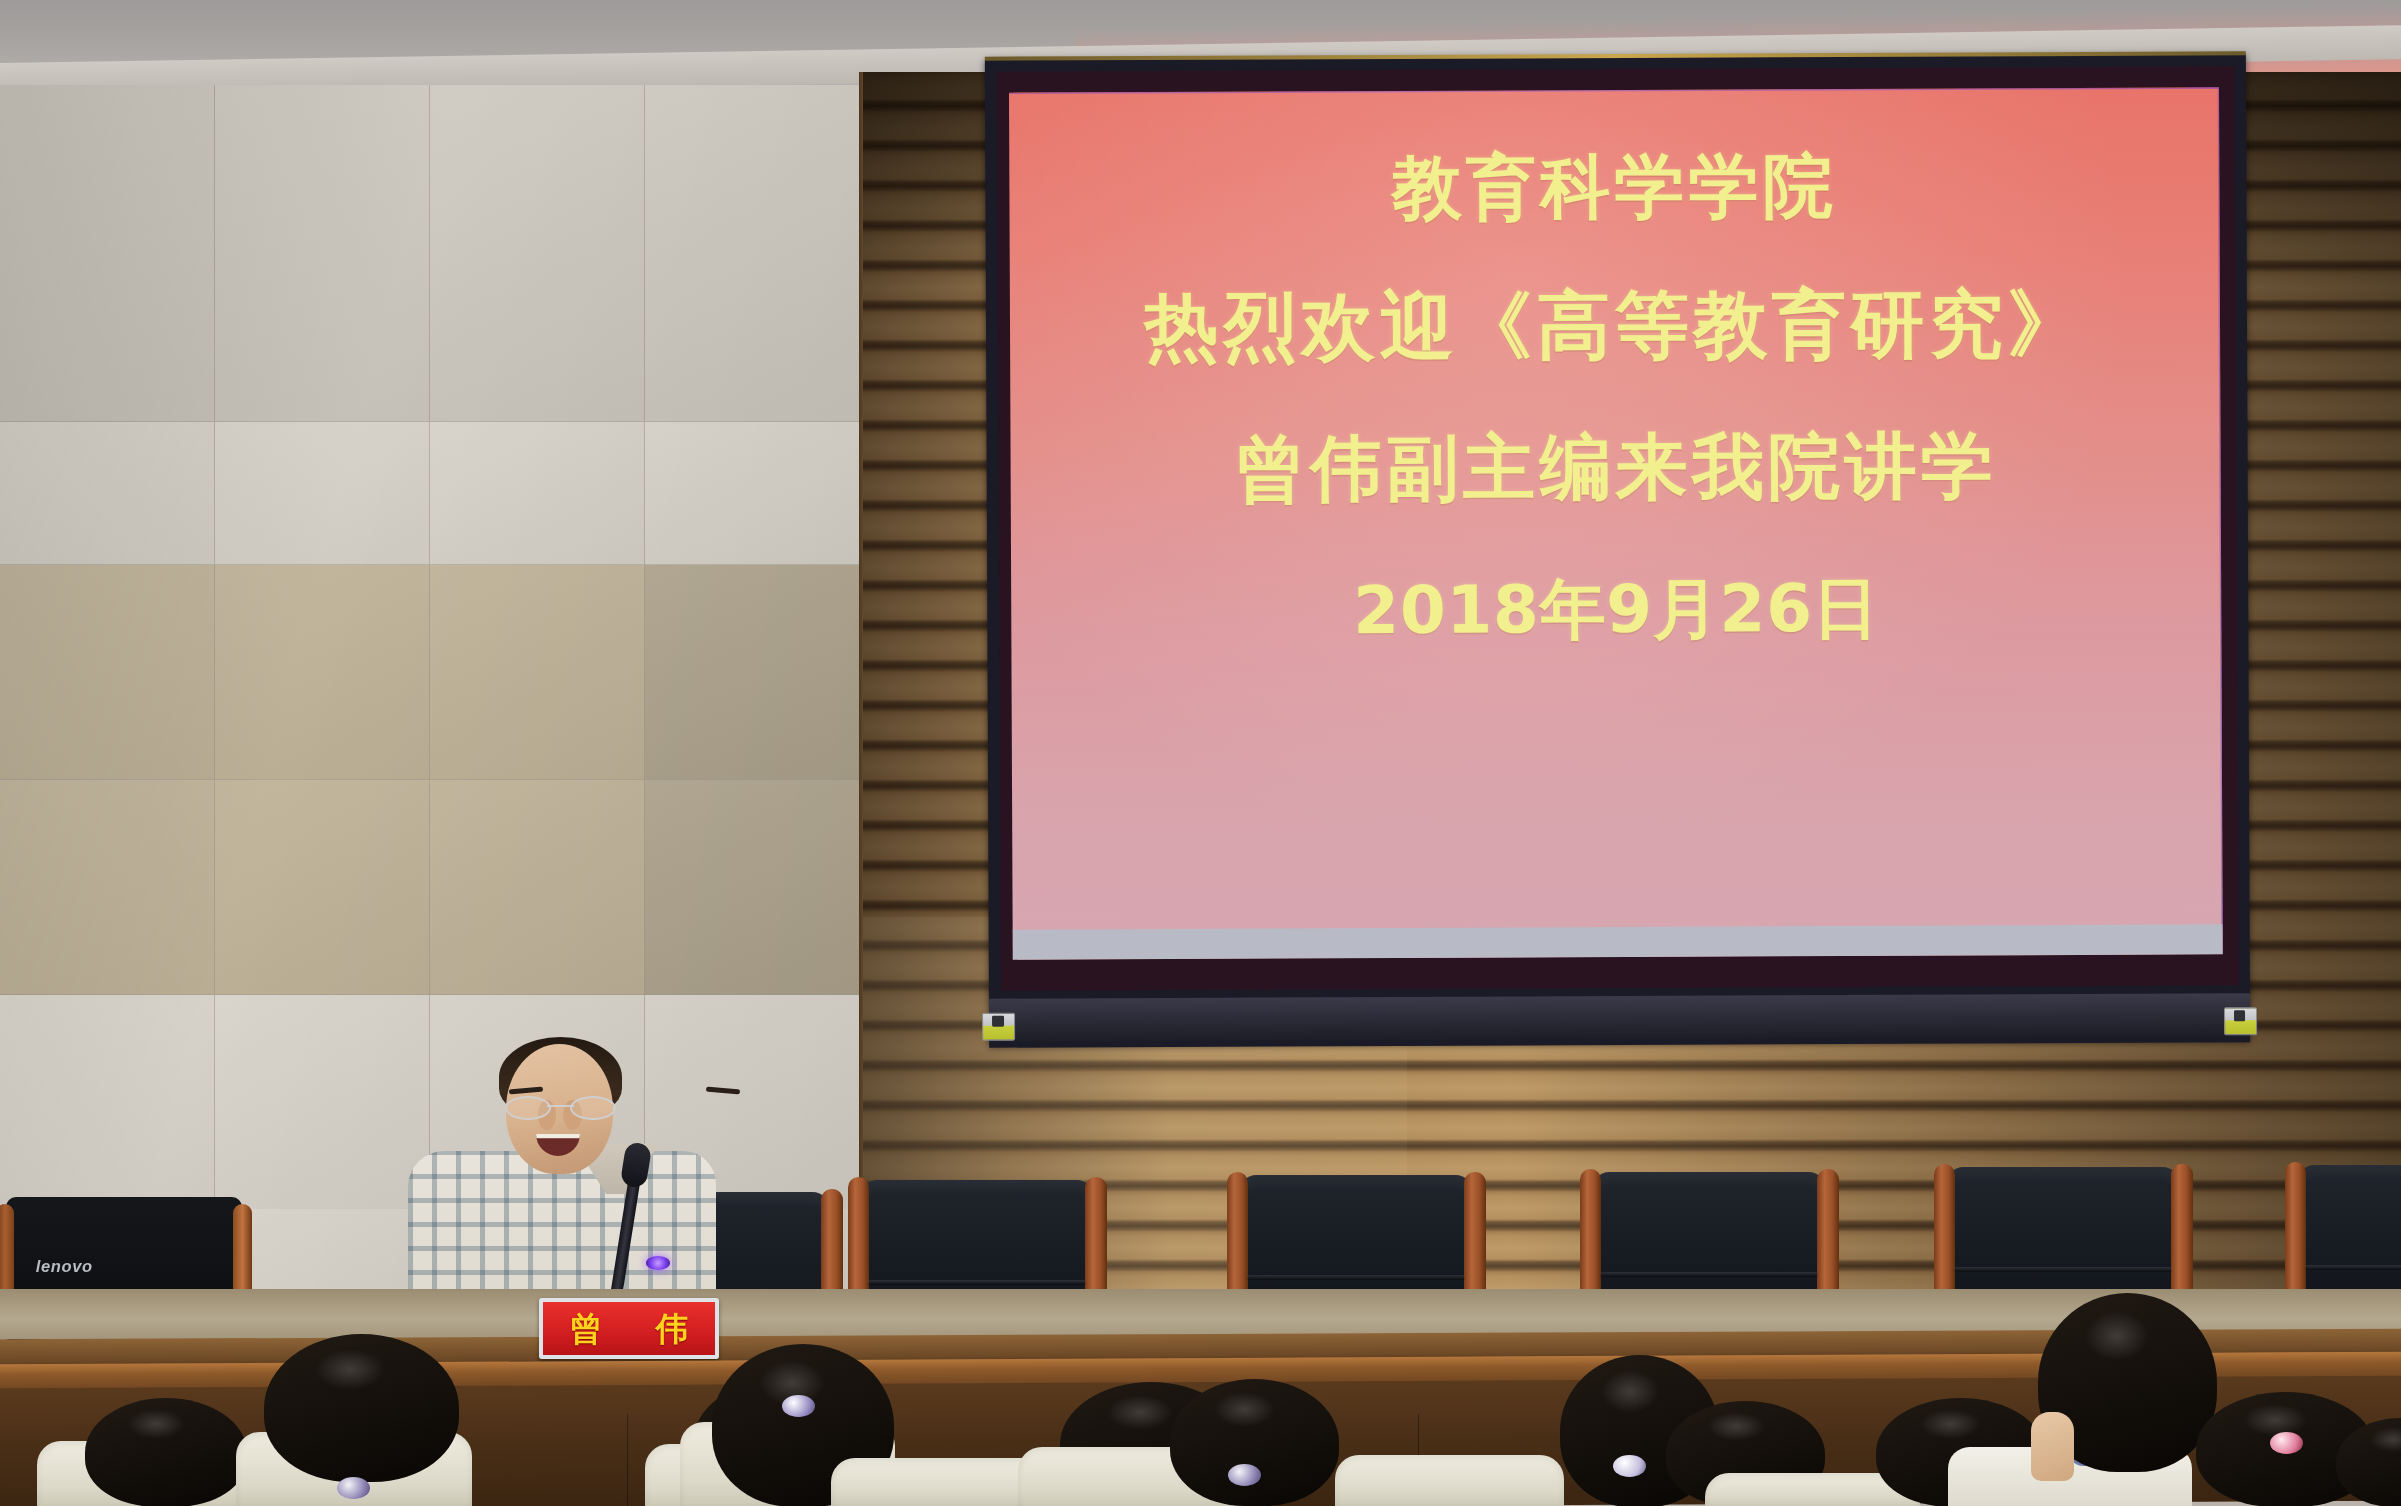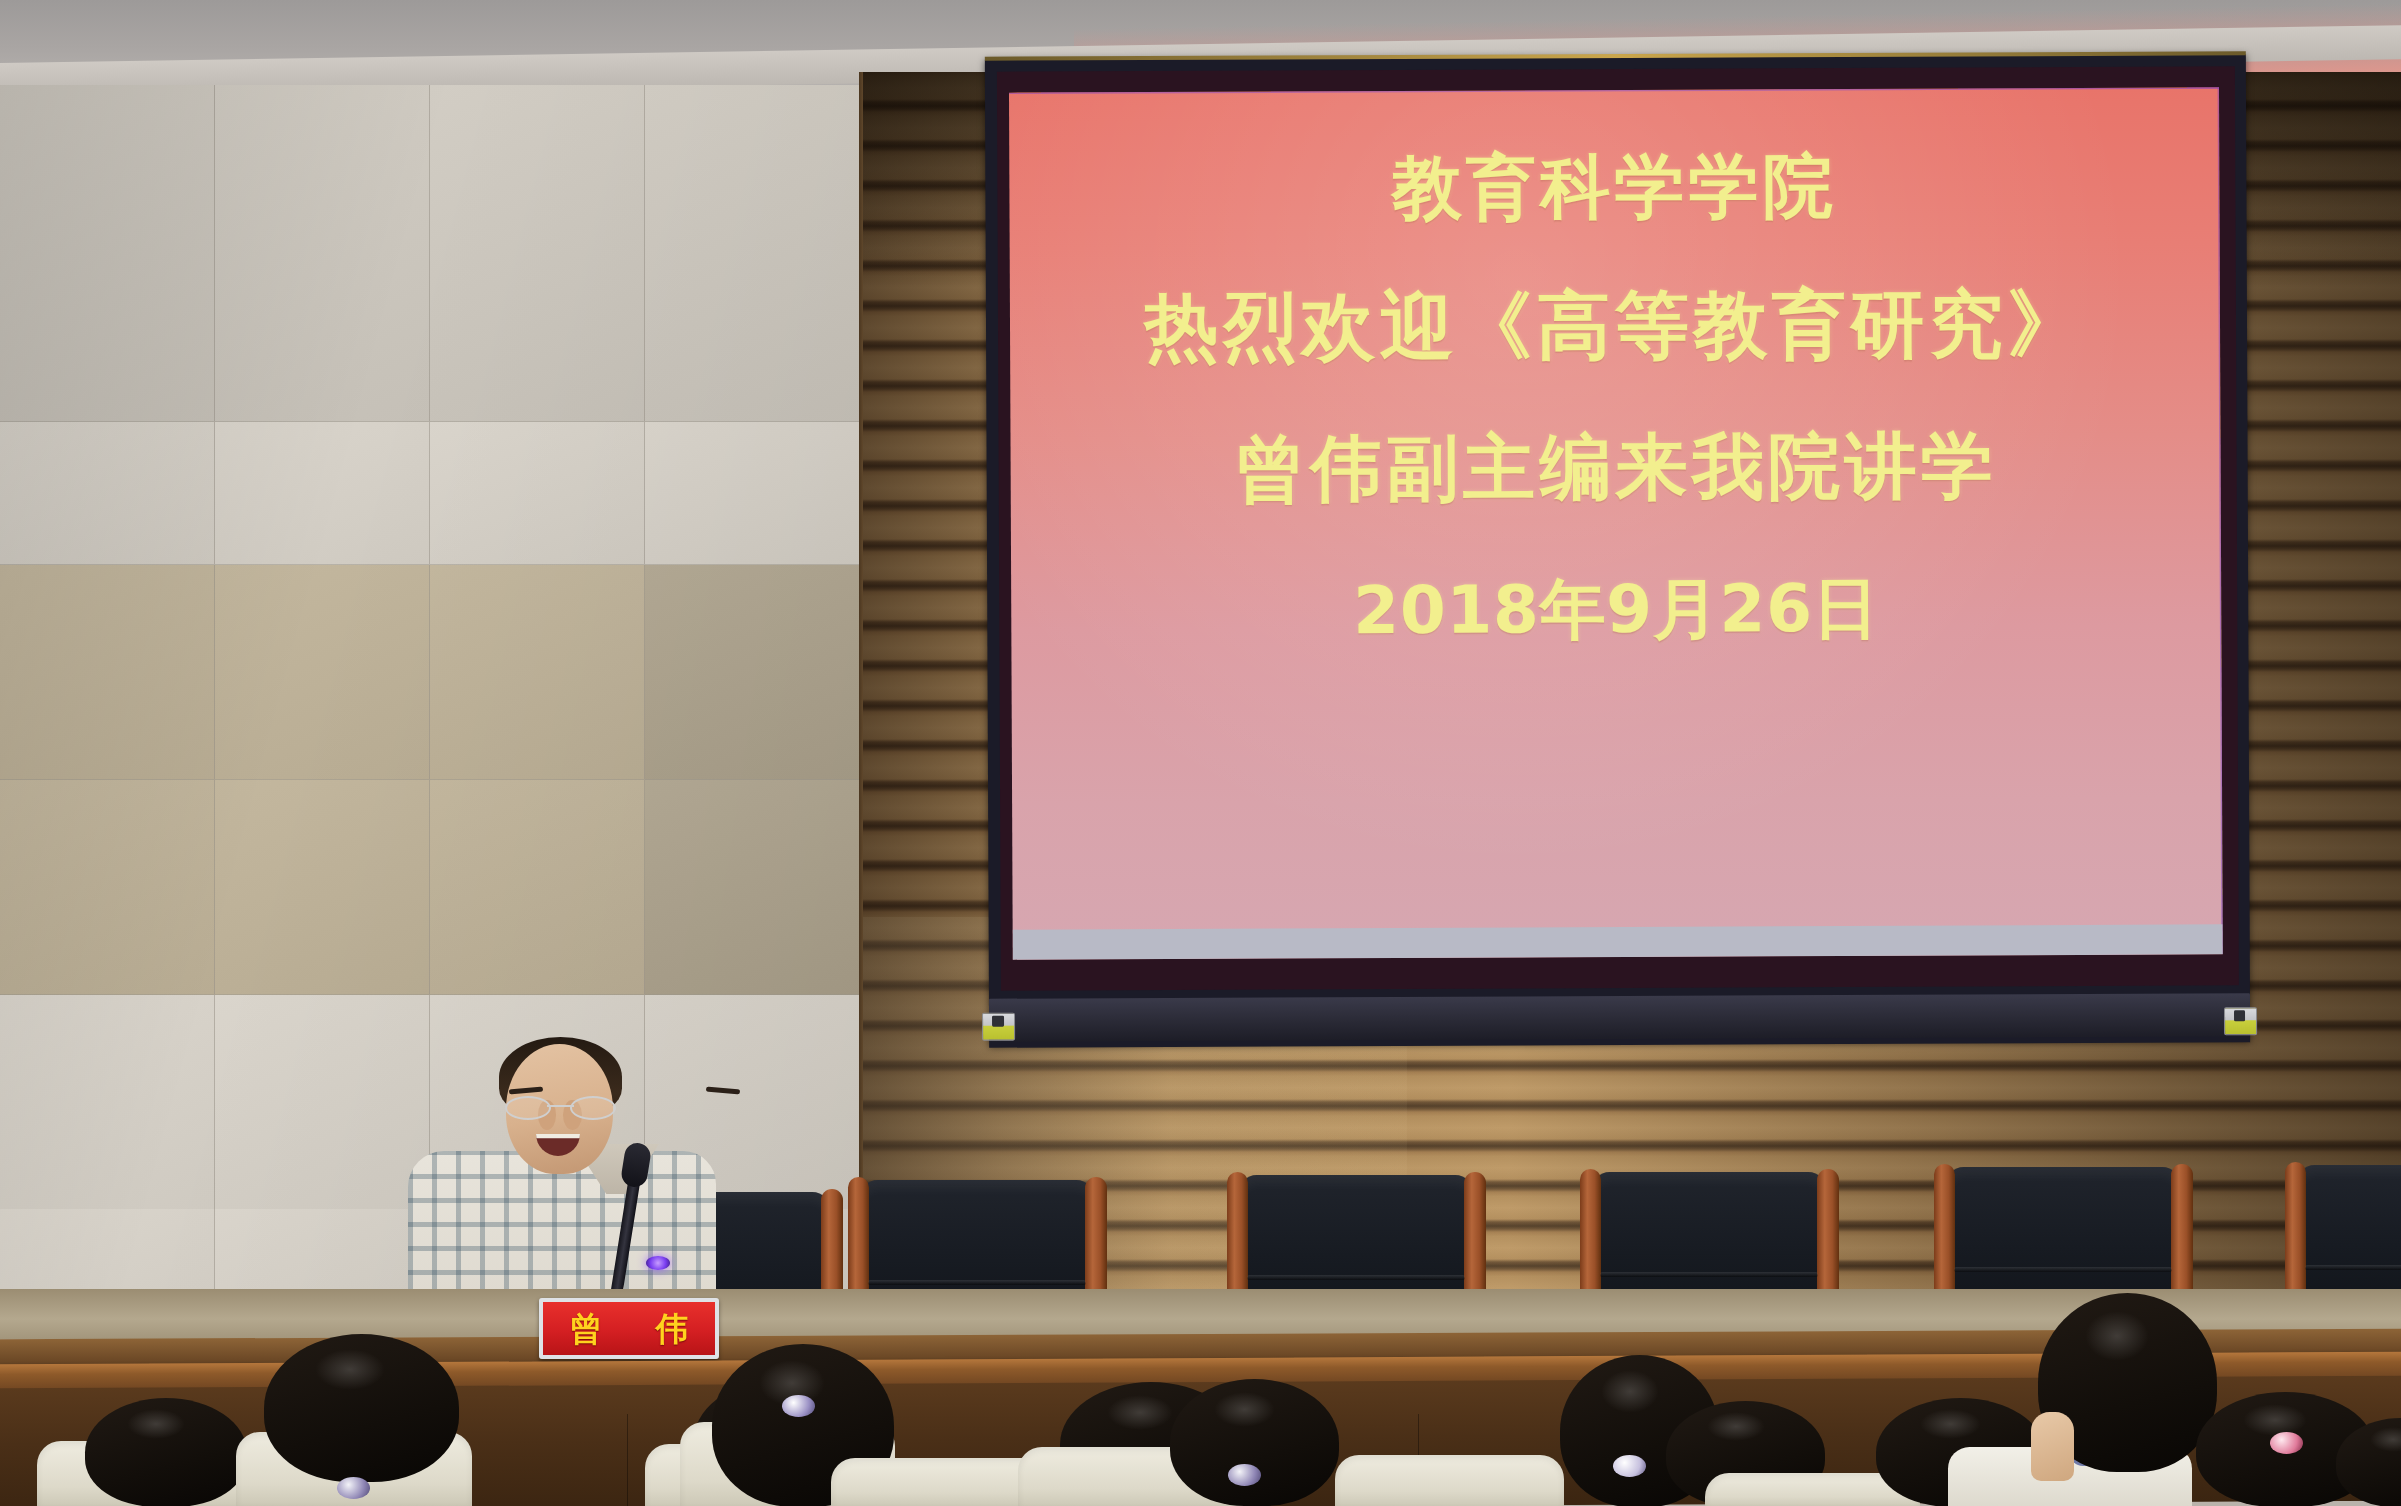--- a/index.html
+++ b/index.html
@@ -425,20 +425,25 @@
   <div class="abs chair" style="left:666px;top:1192px;width:165px;">
     <div class="arm arm-l"></div>
       <div class="arm arm-r"></div>
       <div class="seam"></div>
   </div>
   <div class="abs chair" style="left:501px;top:1197px;width:186px;">
     <div class="arm arm-r"></div>
       <div class="seam"></div>
   </div>
 
+  <div class="abs laptop" style="left:5.7px;top:1197px;">
+    <div class="laptop-frame-l"></div>
+    <div class="laptop-frame-r"></div>
+    <div class="laptop-logo">lenovo</div>
+  </div>
   <div class="abs cable" style="left:215px;top:1325px;width:86px;height:86px;"></div>
 
   <div class="person" style="left:467px;top:1044px;width:315px;height:372px;">
     <div class="torso"></div>
     <div class="collar"></div>
     <div class="hair"></div>
     <div class="head">
       <div class="ear ear-l"></div>
       <div class="ear ear-r"></div>
     </div>

